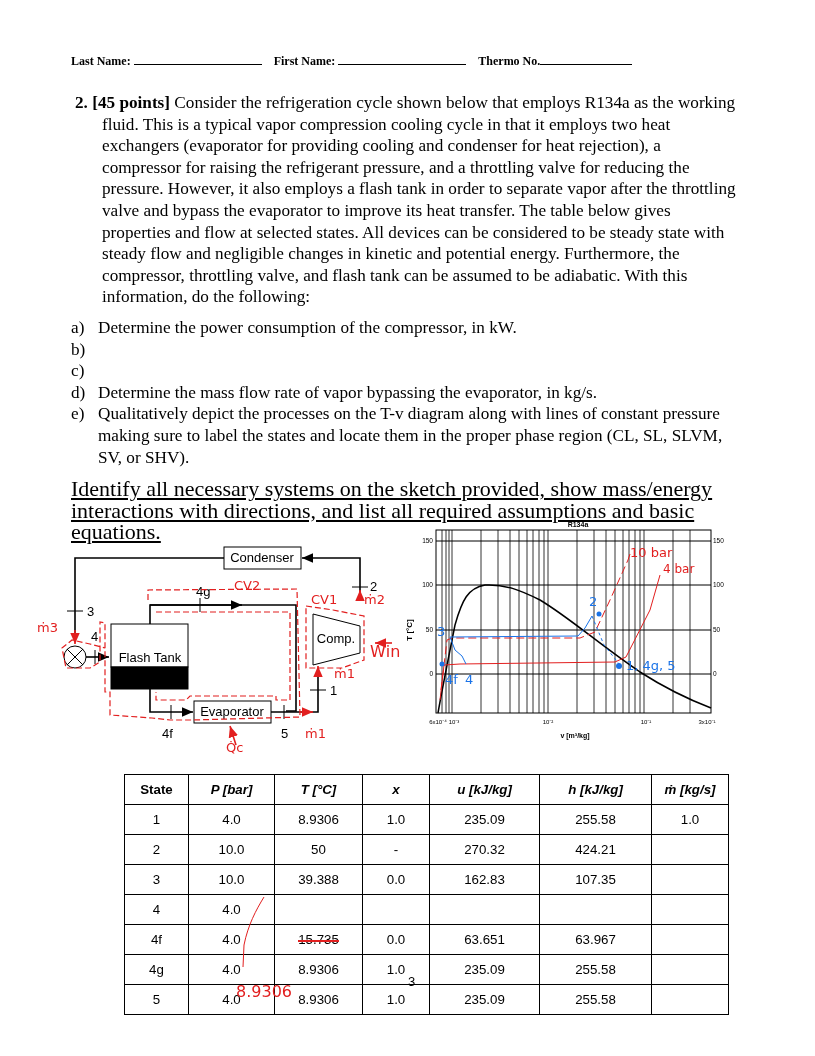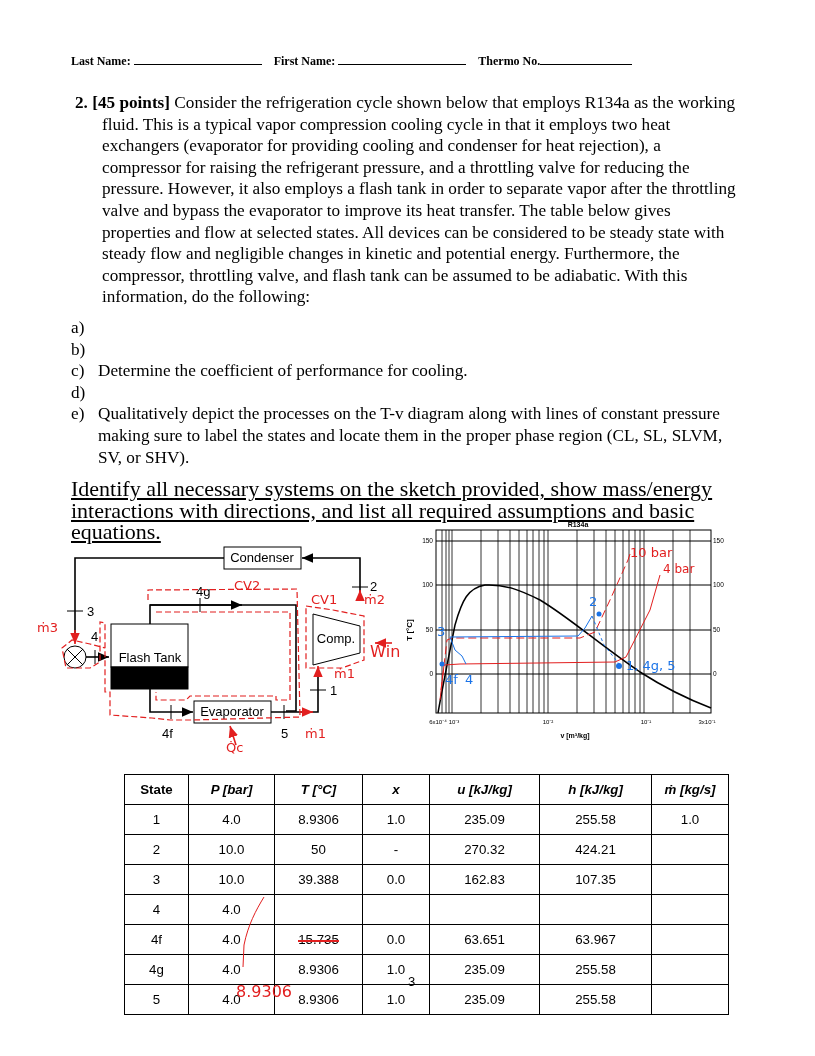--- a/index.html
+++ b/index.html
@@ -37,30 +37,31 @@
   <span>Thermo No.</span><span class="blank" style="width:92px;"></span>
 </div>
 
 <div class="abs problem">
   <p><b>2.</b> <b>[45 points]</b> <span>Consider the refrigeration cycle shown below that employs R134a as the working fluid. This is a typical vapor compression cooling cycle in that it employs two heat exchangers (evaporator for providing cooling and condenser for heat rejection), a compressor for raising the refrigerant pressure, and a throttling valve for reducing the pressure. However, it also employs a flash tank in order to separate vapor after the throttling valve and bypass the evaporator to improve its heat transfer.  The table below gives properties and flow at selected states.  All devices can be considered to be steady state with steady flow and negligible changes in kinetic and potential energy. Furthermore, the compressor, throttling valve, and flash tank can be assumed to be adiabatic. With this information, do the following:</span></p>
 </div>
 
 <div class="abs parts">
   <div class="part">
       <span class="lbl">a)</span>
+      <span>Determine the power consumption of the compressor, in kW.</span>
     </div>
   <div class="part">
       <span class="lbl">b)</span>
     </div>
   <div class="part">
       <span class="lbl">c)</span>
-      <span>Determine the coefficient of performance for cooling.</span>
     </div>
   <div class="part">
       <span class="lbl">d)</span>
+      <span>Determine the mass flow rate of vapor bypassing the evaporator, in kg/s.</span>
     </div>
   <div class="part">
       <span class="lbl">e)</span>
       <span>Qualitatively depict the processes on the T-v diagram along with lines of constant pressure making sure to label the states and locate them in the proper phase region (CL, SL, SLVM, SV, or SHV).</span>
     </div>
 </div>
 
 <div class="abs identify">Identify all necessary systems on the sketch provided, show mass/energy interactions with directions, and list all required assumptions and basic equations.</div>
 
 <svg class="abs svgwrap" width="815" height="270" viewBox="0 510 815 270" style="font-family:'Liberation Sans',sans-serif;">

